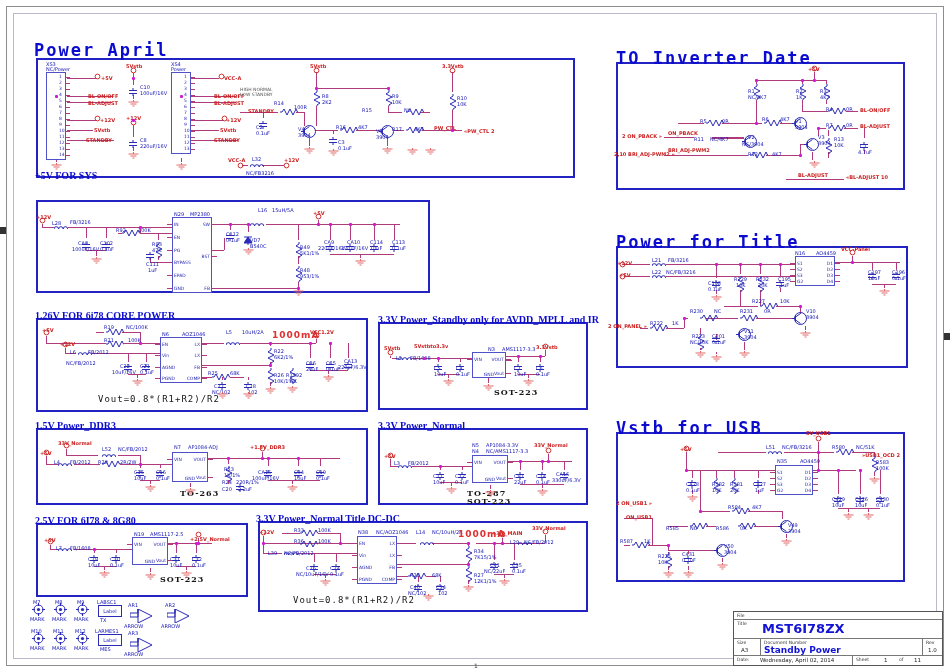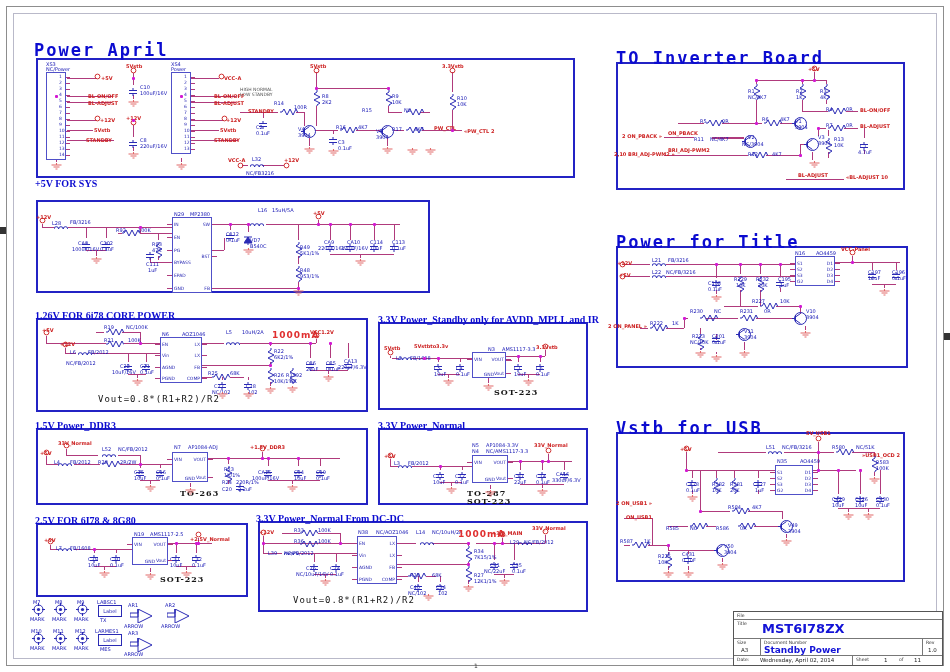--- a/index.html
+++ b/index.html
@@ -299,21 +299,21 @@
         <path d="M0 4 a2.3 2.3 0 0 1 4.6 0 a2.3 2.3 0 0 1 4.6 0 a2.3 2.3 0 0 1 4.6 0" stroke="#2a2ab4" stroke-width="1" fill="none"></path>
       </svg>
       <svg width="7" height="7" class="sym" style="left: 283px; top: 162px;">
         <circle cx="3.5" cy="3.5" r="2.4" stroke="#d03030" fill="none"></circle>
       </svg>
       <div class="dot" style="left: 131.5px; top: 76.5px;"></div>
       <div class="dot" style="left: 131.5px; top: 118.5px;"></div>
       <div class="dot" style="left: 54.5px; top: 94.5px;"></div>
       <div class="dot" style="left: 179.5px; top: 94.5px;"></div>
       <div class="secbox" style="left: 36px; top: 200px; width: 394px; height: 93px;"></div>
-      <div class="sec-title-small" style="left: 35px; top: 178px;">+5V FOR SYS</div>
+      <div class="sec-title-small" style="left: 35px; top: 170px;">+5V FOR SYS</div>
       <div class="wire" style="left: 42px; top: 224px; width: 1px; height: 3px;"></div>
       <div class="wire" style="left: 42px; top: 227px; width: 12px; height: 1px;"></div>
       <div class="wire" style="left: 68px; top: 227px; width: 104px; height: 1px;"></div>
       <div class="wire" style="left: 86px; top: 227px; width: 1px; height: 11px;"></div>
       <div class="wire" style="left: 106px; top: 227px; width: 1px; height: 11px;"></div>
       <div class="wire" style="left: 86px; top: 250px; width: 20px; height: 1px;"></div>
       <div class="wire" style="left: 96px; top: 250px; width: 1px; height: 6px;"></div>
       <div class="wire" style="left: 118px; top: 233px; width: 4px; height: 1px;"></div>
       <div class="wire" style="left: 140px; top: 233px; width: 32px; height: 1px;"></div>
       <div class="wire" style="left: 140px; top: 227px; width: 1px; height: 6px;"></div>
@@ -966,21 +966,21 @@
         <path d="M5.5 0 l0 2 M0.5 2 l10 0 M2.5 4 l6 0 M4.5 6 l2 0" stroke="#e26a6a" stroke-width="1.1" fill="none"></path>
       </svg>
       <svg width="11" height="7" class="sym" style="left: 145px; top: 573px;">
         <path d="M5.5 0 l0 2 M0.5 2 l10 0 M2.5 4 l6 0 M4.5 6 l2 0" stroke="#e26a6a" stroke-width="1.1" fill="none"></path>
       </svg>
       <div class="dot" style="left: 92.5px; top: 547.5px;"></div>
       <div class="dot" style="left: 174.5px; top: 541.5px;"></div>
       <div class="dot" style="left: 194.5px; top: 541.5px;"></div>
       <div class="dot" style="left: 196.5px; top: 541.5px;"></div>
       <div class="secbox" style="left: 258px; top: 521px; width: 330px; height: 91px;"></div>
-      <div class="sec-title-small" style="left: 256px; top: 513px;">3.3V Power_Normal From DC-DC</div>
+      <div class="sec-title-small" style="left: 256px; top: 513px;">3.3V Power_Normal Title DC-DC</div>
       <div class="wire" style="left: 263px; top: 536px; width: 1px; height: 7px;"></div>
       <div class="wire" style="left: 263px; top: 543px; width: 94px; height: 1px;"></div>
       <div class="wire" style="left: 282px; top: 533px; width: 18px; height: 1px;"></div>
       <div class="wire" style="left: 318px; top: 533px; width: 22px; height: 1px;"></div>
       <div class="wire" style="left: 340px; top: 533px; width: 1px; height: 10px;"></div>
       <div class="wire" style="left: 263px; top: 543px; width: 1px; height: 10px;"></div>
       <div class="wire" style="left: 263px; top: 553px; width: 19px; height: 1px;"></div>
       <div class="wire" style="left: 298px; top: 553px; width: 59px; height: 1px;"></div>
       <div class="wire" style="left: 314px; top: 553px; width: 1px; height: 9px;"></div>
       <div class="wire" style="left: 336px; top: 553px; width: 1px; height: 9px;"></div>
@@ -1120,21 +1120,21 @@
       <svg width="11" height="7" class="sym" style="left: 499px; top: 579px;">
         <path d="M5.5 0 l0 2 M0.5 2 l10 0 M2.5 4 l6 0 M4.5 6 l2 0" stroke="#e26a6a" stroke-width="1.1" fill="none"></path>
       </svg>
       <div class="dot" style="left: 261.5px; top: 541.5px;"></div>
       <div class="dot" style="left: 338.5px; top: 541.5px;"></div>
       <div class="dot" style="left: 466.5px; top: 541.5px;"></div>
       <div class="dot" style="left: 466.5px; top: 562.5px;"></div>
       <div class="dot" style="left: 492.5px; top: 541.5px;"></div>
       <div class="dot" style="left: 500.5px; top: 541.5px;"></div>
       <div class="secbox" style="left: 616px; top: 62px; width: 289px; height: 128px;"></div>
-      <div class="sec-title-big" style="left: 616px; top: 48px;">TO Inverter Board</div>
+      <div class="sec-title-big" style="left: 616px; top: 48px;">TO Inverter Date</div>
       <div class="wire" style="left: 814px; top: 72px; width: 1px; height: 8px;"></div>
       <div class="wire" style="left: 756px; top: 80px; width: 70px; height: 1px;"></div>
       <div class="wire" style="left: 756px; top: 80px; width: 1px; height: 4px;"></div>
       <div class="wire" style="left: 756px; top: 100px; width: 1px; height: 12px;"></div>
       <div class="wire" style="left: 802px; top: 80px; width: 1px; height: 4px;"></div>
       <div class="wire" style="left: 802px; top: 100px; width: 1px; height: 11px;"></div>
       <div class="wire" style="left: 826px; top: 80px; width: 1px; height: 4px;"></div>
       <div class="wire" style="left: 826px; top: 100px; width: 1px; height: 4px;"></div>
       <div class="wire" style="left: 802px; top: 111px; width: 26px; height: 1px;"></div>
       <div class="wire" style="left: 846px; top: 111px; width: 12px; height: 1px;"></div>

